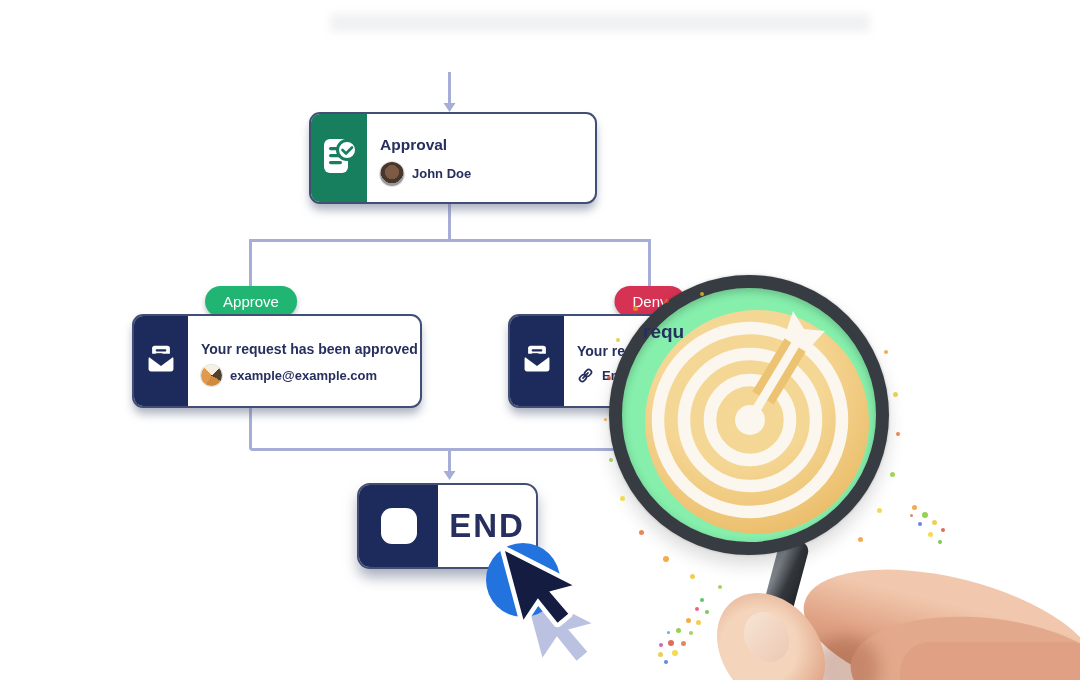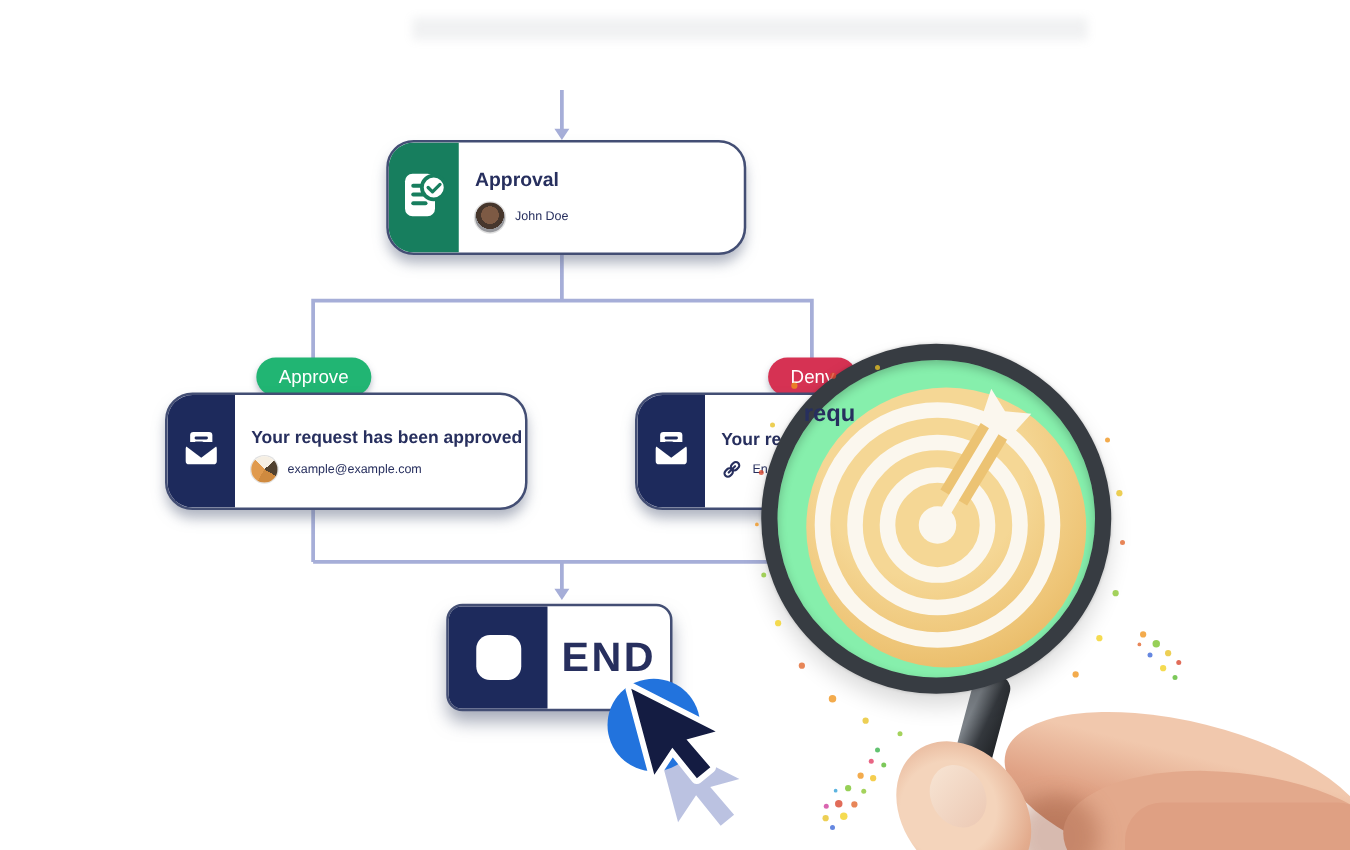--- a/index.html
+++ b/index.html
@@ -2,29 +2,29 @@
 <html style="--navy: #1d2a5c; --navy-text: #272f5e; --green: #177e5e; --pill-green: #21b573; --pill-red: #d63253; --line: #a6aed8; --card-border: #434e74; --rim: #373c42; --ring: #fbf7ee; --gold: #ecc373; --blue: #2273dd; --cursor: #141c42; --cursor-shadow: #aab3da;"><head>
 <meta charset="utf-8">
 <style>
   html,body{margin:0;padding:0;background:#fff;}
   #stage{position:relative;width:1080px;height:680px;background:#ffffff;overflow:hidden;
          font-family:"Liberation Sans",sans-serif;color:var(--navy-text);}
   
   #connectors{position:absolute;left:0;top:0;z-index:1;}
   
   .card{position:absolute;display:flex;background:#fff;border:2px solid var(--card-border);
-        border-radius:22px;box-shadow:0 7px 10px -1px rgba(108,116,140,.55);z-index:2;overflow:hidden;}
+        border-radius:11px;box-shadow:0 7px 10px -1px rgba(108,116,140,.55);z-index:2;overflow:hidden;}
   .card .side{flex:0 0 auto;display:flex;align-items:center;justify-content:center;}
   .side.green{background:var(--green);width:56px;}
   .side.navy{background:var(--navy);width:54px;}
   .card .content{flex:1;padding:15px 10px 10px 13px;display:flex;flex-direction:column;justify-content:center;gap:8px;}
   .card-title{font-weight:bold;font-size:15.5px;color:var(--navy-text);white-space:nowrap;}
   .card-title.sm{font-size:14px;}
   .row{display:flex;align-items:center;gap:8px;}
-  .row .label{font-weight:normal;font-size:10px;color:var(--navy-text);white-space:nowrap;}
+  .row .label{font-weight:bold;font-size:13px;color:var(--navy-text);white-space:nowrap;}
   .avatar{border-radius:50%;flex:0 0 auto;box-shadow:0 0 0 1px rgba(0,0,0,.12);}
   .avatar.man{width:24px;height:24px;
      background:radial-gradient(circle at 50% 42%, #7d5a44 0 38%, #46362c 39% 60%, #96979b 61% 100%);}
   .avatar.cat{width:21px;height:21px;
      background:conic-gradient(from 210deg,#e09a4e 0 30%,#f6efe3 30% 55%,#51412f 55% 75%,#cf8a3f 75% 100%);}
   
   .pill{position:absolute;transform:translateX(-50%);height:31px;line-height:31px;padding:0 18px;
         border-radius:16px;color:#fff;font-size:15px;font-weight:500;z-index:2;
         box-shadow:0 3px 5px rgba(118,126,148,.5);margin-top:39px;}
   .pill.approve{background:var(--pill-green);}

